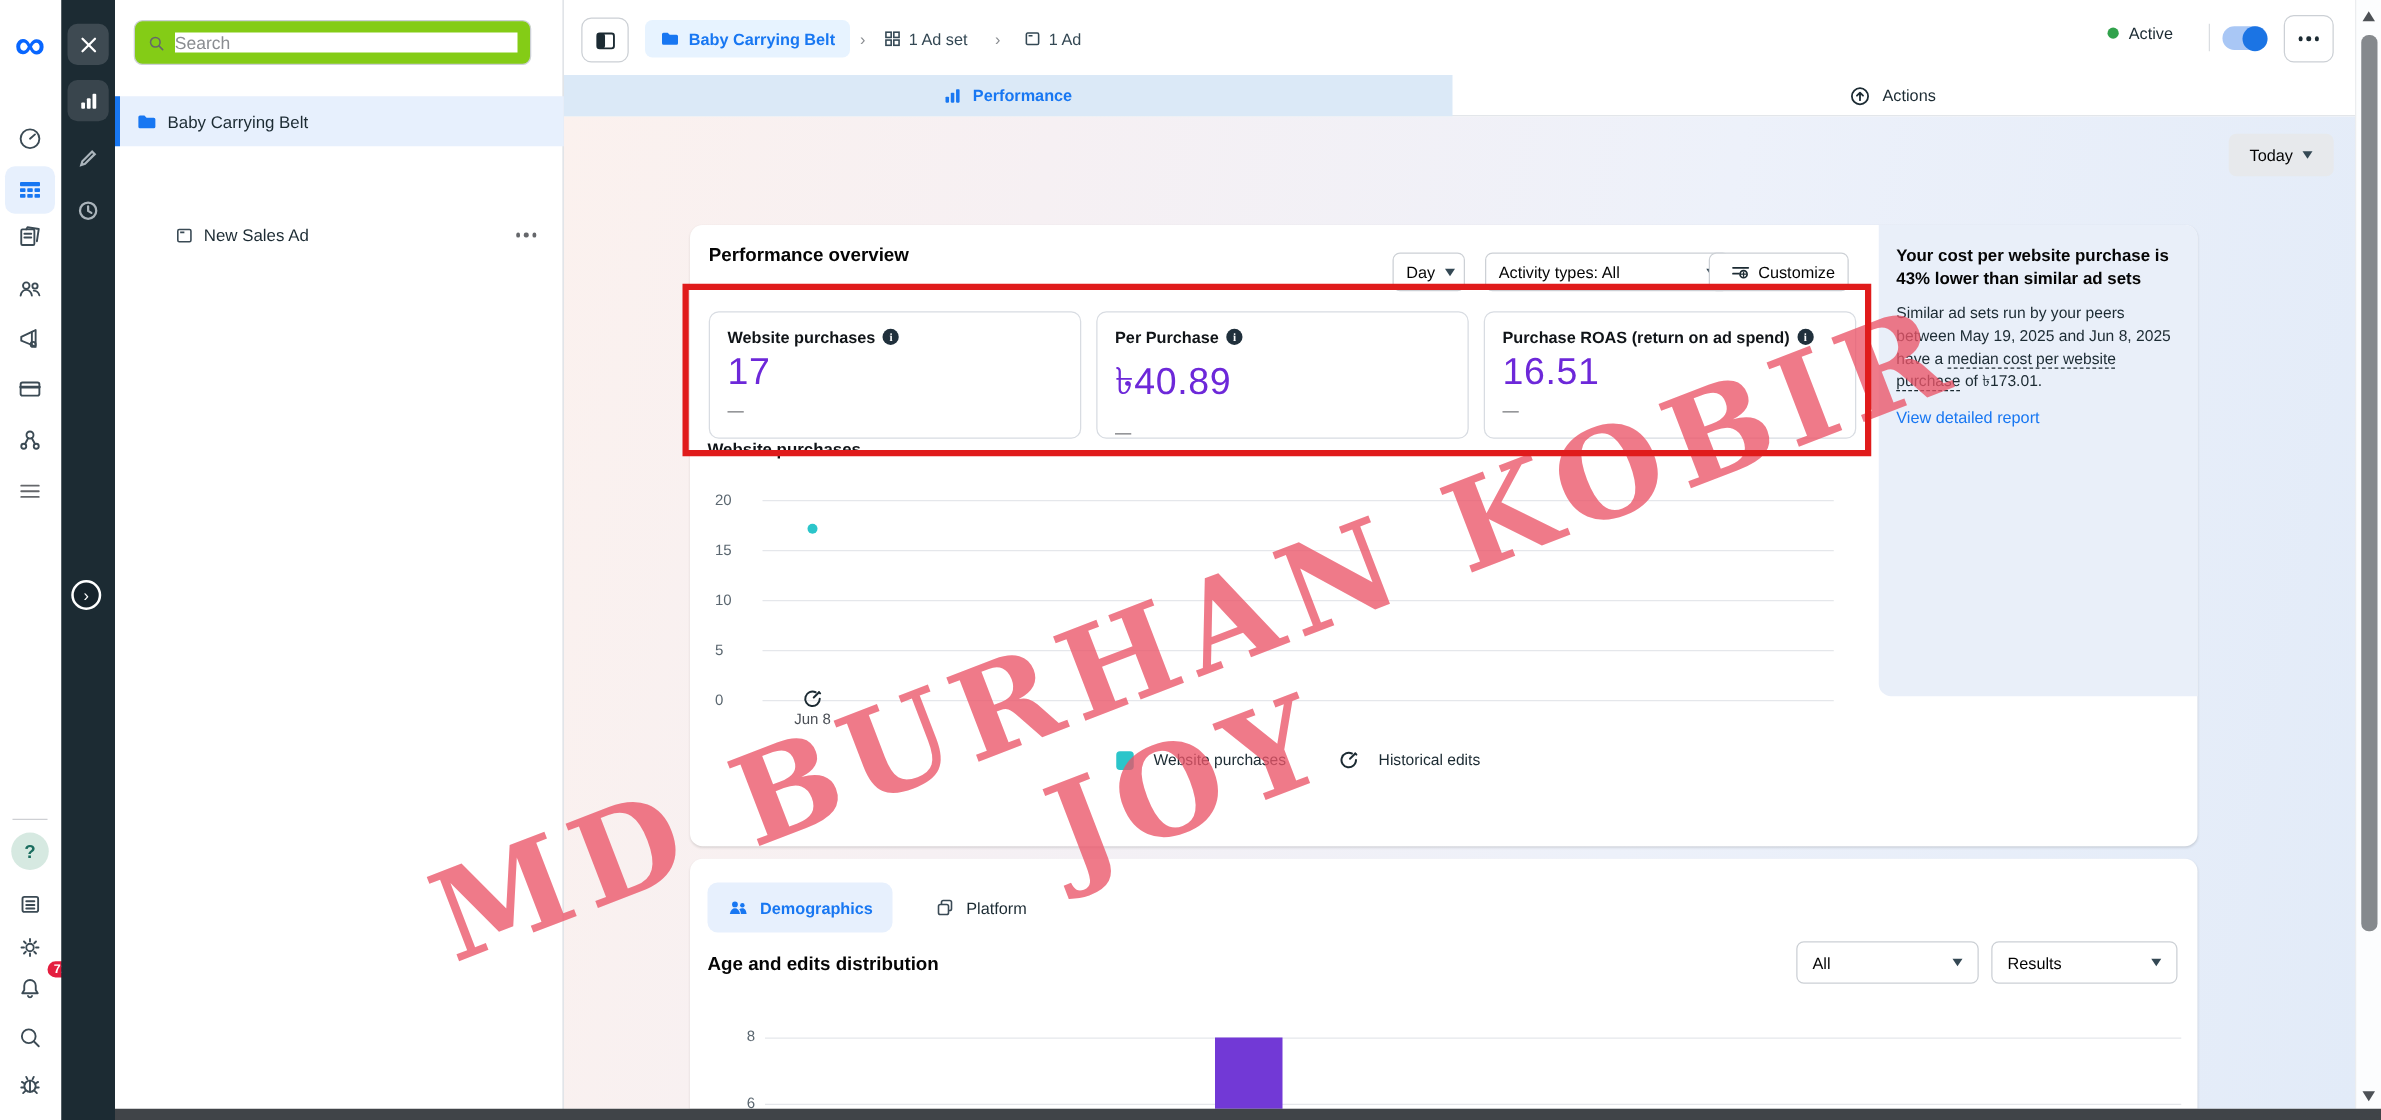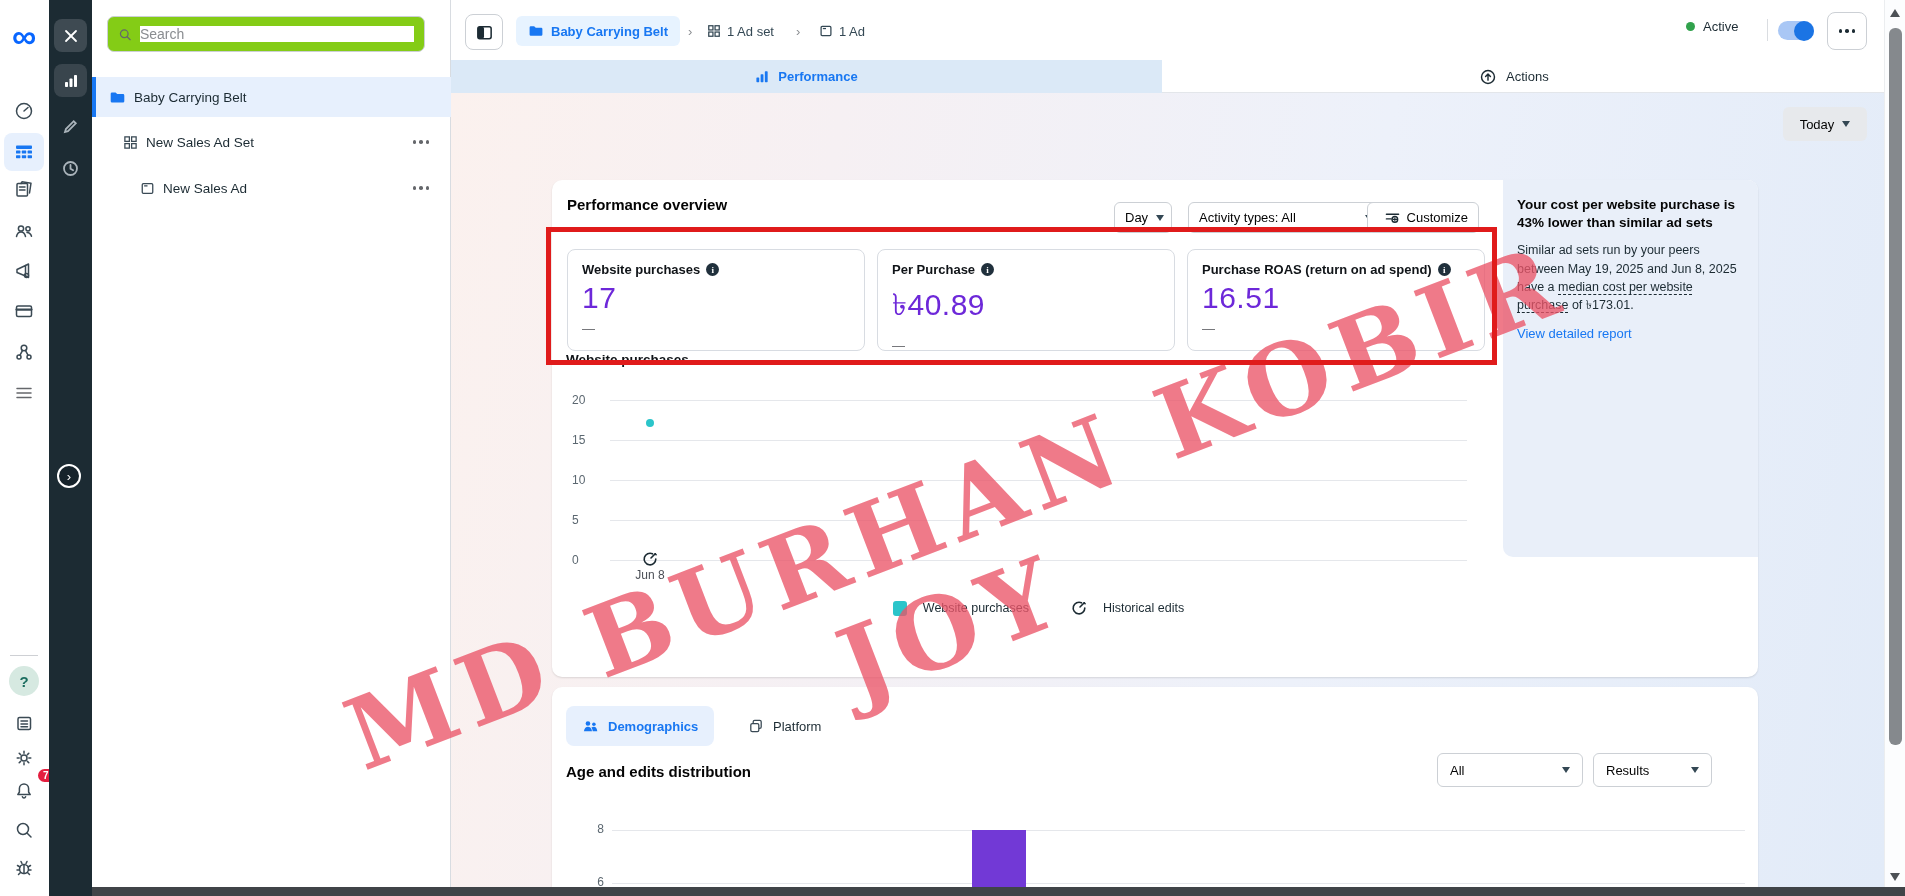--- a/index.html
+++ b/index.html
@@ -248,34 +248,20 @@
           <circle cx="9" cy="9" r="5.5"></circle>
           <line x1="13.2" y1="13.2" x2="17.5" y2="17.5"></line>
         </svg>
       <input type="text" placeholder="Search" style="">
     </div>
     <div class="trow sel" style="top:77px;padding-left:13px">
       <svg width="17" height="17" viewBox="0 0 20 20">
           <path fill="#1877f2" d="M2 5.5 a1.5 1.5 0 0 1 1.5-1.5 h4.2 l2 2 h6.8 A1.5 1.5 0 0 1 18 7.5 v7 a1.5 1.5 0 0 1 -1.5 1.5 h-13 A1.5 1.5 0 0 1 2 14.5 z"></path>
         </svg>
       <span>Baby Carrying Belt</span>
-    </div>
-    <div class="trow" style="top:122px;padding-left:31px">
-      <svg width="15" height="15" viewBox="0 0 20 20" style="stroke:#3a4a55;fill:none;stroke-width:1.7">
-          <rect x="2.5" y="2.5" width="6" height="6"></rect>
-          <rect x="11.5" y="2.5" width="6" height="6"></rect>
-          <rect x="2.5" y="11.5" width="6" height="6"></rect>
-          <rect x="11.5" y="11.5" width="6" height="6"></rect>
-        </svg>
-      <span>New Sales Ad Set</span>
-      <span class="dots">
-          <i></i>
-          <i></i>
-          <i></i>
-        </span>
     </div>
     <div class="trow" style="top:168px;padding-left:48px">
       <svg width="15" height="15" viewBox="0 0 20 20" style="stroke:#3a4a55;fill:none;stroke-width:1.7">
           <rect x="3" y="3.5" width="14" height="13" rx="1.5"></rect>
           <line x1="5.5" y1="6.5" x2="10" y2="6.5"></line>
         </svg>
       <span>New Sales Ad</span>
       <span class="dots">
           <i></i>
           <i></i>
@@ -458,21 +444,21 @@
             <rect x="6.5" y="3" width="10" height="10" rx="1.8"></rect>
             <rect x="3.5" y="7" width="10" height="10" rx="1.8"></rect>
           </svg>
         <span>Platform</span>
       </div>
       <div class="cardB-h">Age and edits distribution</div>
       <div class="dd" style="left:885px;width:146px">
         <span>All</span>
         <span class="caret"></span>
       </div>
-      <div class="dd" style="left:1041px;width:119px">
+      <div class="dd" style="left:1041px;width:149px">
         <span>Results</span>
         <span class="caret"></span>
       </div>
       <div class="ytickB" style="top:135px">8</div>
       <div class="ytickB" style="top:188px">6</div>
       <div class="glineB" style="top:143px"></div>
       <div class="glineB" style="top:196px"></div>
       <div class="bar"></div>
     </div>
   </div>

